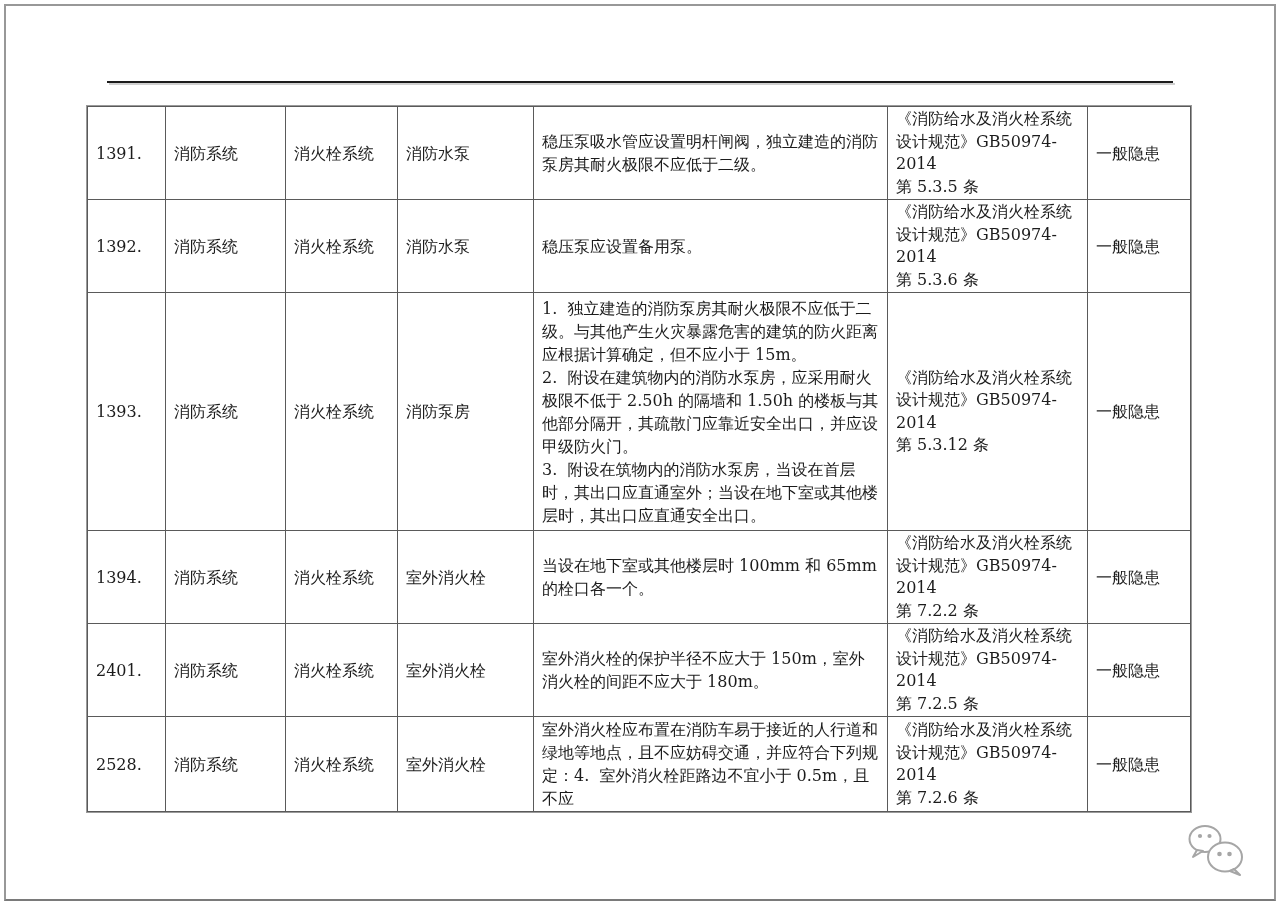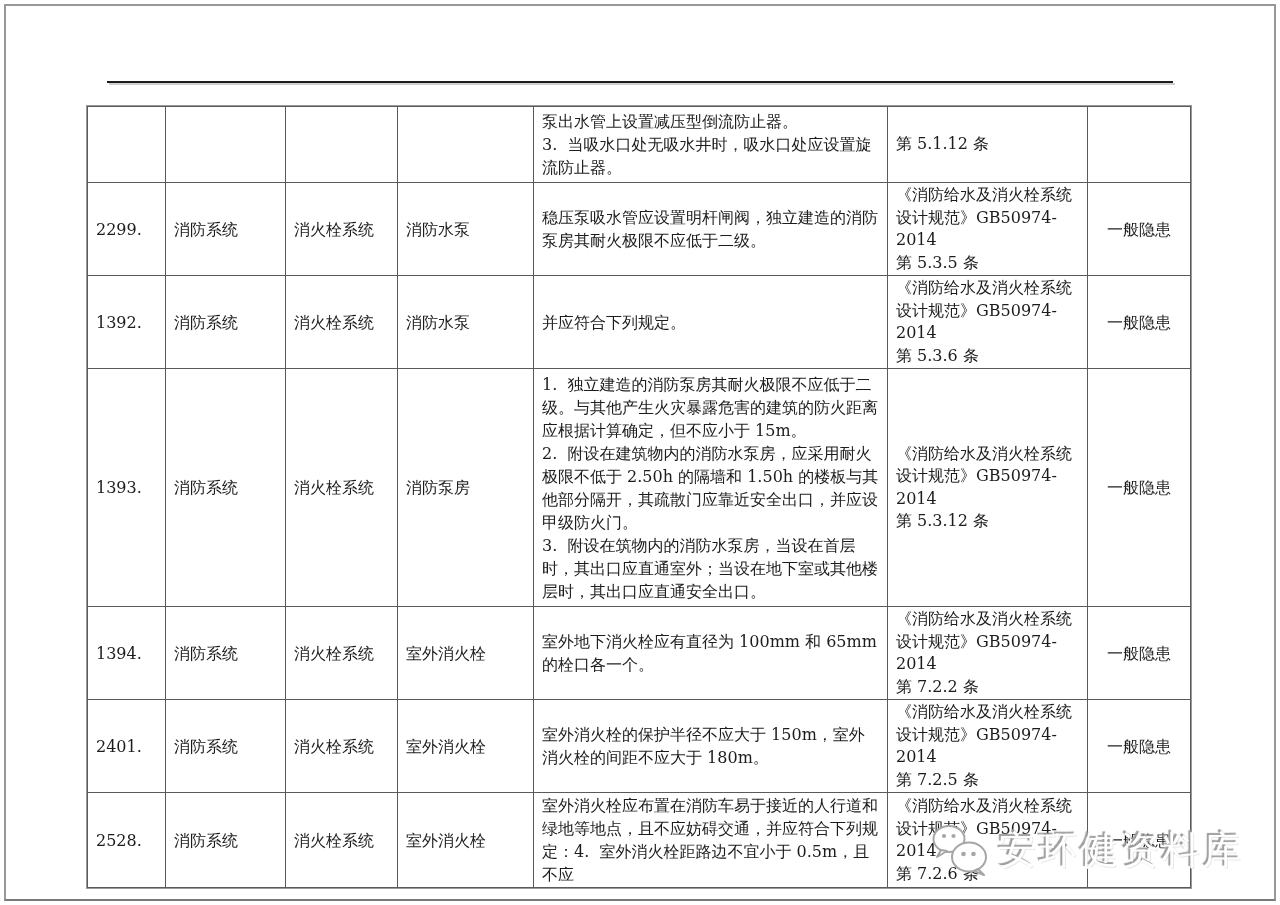--- a/index.html
+++ b/index.html
@@ -56,21 +56,21 @@
   td.c-no   { padding-left: 7px; }
   td.c-desc {
     white-space: pre-wrap;
     padding: 2px 7px;
   }
   td.c-basis {
     white-space: pre-wrap;
     line-height: 22.5px;
     padding: 0 6px;
   }
-  td.c-level { padding-left: 9px; text-align: center; }
+  td.c-level { padding-left: 9px; }
   .watermark {
     position: absolute;
     right: 36px;
     top: 822px;
     height: 56px;
     display: flex;
     align-items: center;
     gap: 10px;
   }
   .watermark-text {
@@ -96,47 +96,37 @@
     <colgroup>
       <col style="width:78px">
       <col style="width:120px">
       <col style="width:112px">
       <col style="width:136px">
       <col style="width:354px">
       <col style="width:200px">
       <col style="width:103px">
     </colgroup>
     <tbody>
-      <tr class="r0">
-        <td class="c-no"></td>
-        <td class="c-sys"></td>
-        <td class="c-sub"></td>
-        <td class="c-part"></td>
-        <td class="c-desc">泵出水管上设置减压型倒流防止器。
-3.  当吸水口处无吸水井时，吸水口处应设置旋流防止器。</td>
-        <td class="c-basis">第 5.1.12 条</td>
-        <td class="c-level"></td>
-      </tr>
       <tr class="r1">
-        <td class="c-no">2299.</td>
+        <td class="c-no">1391.</td>
         <td class="c-sys">消防系统</td>
         <td class="c-sub">消火栓系统</td>
         <td class="c-part">消防水泵</td>
         <td class="c-desc">稳压泵吸水管应设置明杆闸阀，独立建造的消防泵房其耐火极限不应低于二级。</td>
         <td class="c-basis">《消防给水及消火栓系统
 设计规范》GB50974-2014
 第 5.3.5 条</td>
         <td class="c-level">一般隐患</td>
       </tr>
       <tr class="r2">
         <td class="c-no">1392.</td>
         <td class="c-sys">消防系统</td>
         <td class="c-sub">消火栓系统</td>
         <td class="c-part">消防水泵</td>
-        <td class="c-desc">并应符合下列规定。</td>
+        <td class="c-desc">稳压泵应设置备用泵。</td>
         <td class="c-basis">《消防给水及消火栓系统
 设计规范》GB50974-2014
 第 5.3.6 条</td>
         <td class="c-level">一般隐患</td>
       </tr>
       <tr class="r3">
         <td class="c-no">1393.</td>
         <td class="c-sys">消防系统</td>
         <td class="c-sub">消火栓系统</td>
         <td class="c-part">消防泵房</td>
@@ -146,21 +136,21 @@
         <td class="c-basis">《消防给水及消火栓系统
 设计规范》GB50974-2014
 第 5.3.12 条</td>
         <td class="c-level">一般隐患</td>
       </tr>
       <tr class="r4">
         <td class="c-no">1394.</td>
         <td class="c-sys">消防系统</td>
         <td class="c-sub">消火栓系统</td>
         <td class="c-part">室外消火栓</td>
-        <td class="c-desc">室外地下消火栓应有直径为 100mm 和 65mm 的栓口各一个。</td>
+        <td class="c-desc">当设在地下室或其他楼层时 100mm 和 65mm 的栓口各一个。</td>
         <td class="c-basis">《消防给水及消火栓系统
 设计规范》GB50974-2014
 第 7.2.2 条</td>
         <td class="c-level">一般隐患</td>
       </tr>
       <tr class="r5">
         <td class="c-no">2401.</td>
         <td class="c-sys">消防系统</td>
         <td class="c-sub">消火栓系统</td>
         <td class="c-part">室外消火栓</td>
@@ -194,16 +184,15 @@
           <path d="M48 45 L54 51 L44 47 Z" stroke-linejoin="round"></path>
         </g>
         <g fill="#a6a6a6" stroke="none">
           <circle cx="14" cy="12" r="2.1"></circle>
           <circle cx="23.5" cy="12" r="2.1"></circle>
           <circle cx="33.5" cy="30" r="2.3"></circle>
           <circle cx="43.5" cy="30" r="2.3"></circle>
         </g>
       </svg>
     </span>
-    <span class="watermark-text">安环健资料库</span>
   </div>
 
 </div>
 
 </body></html>

